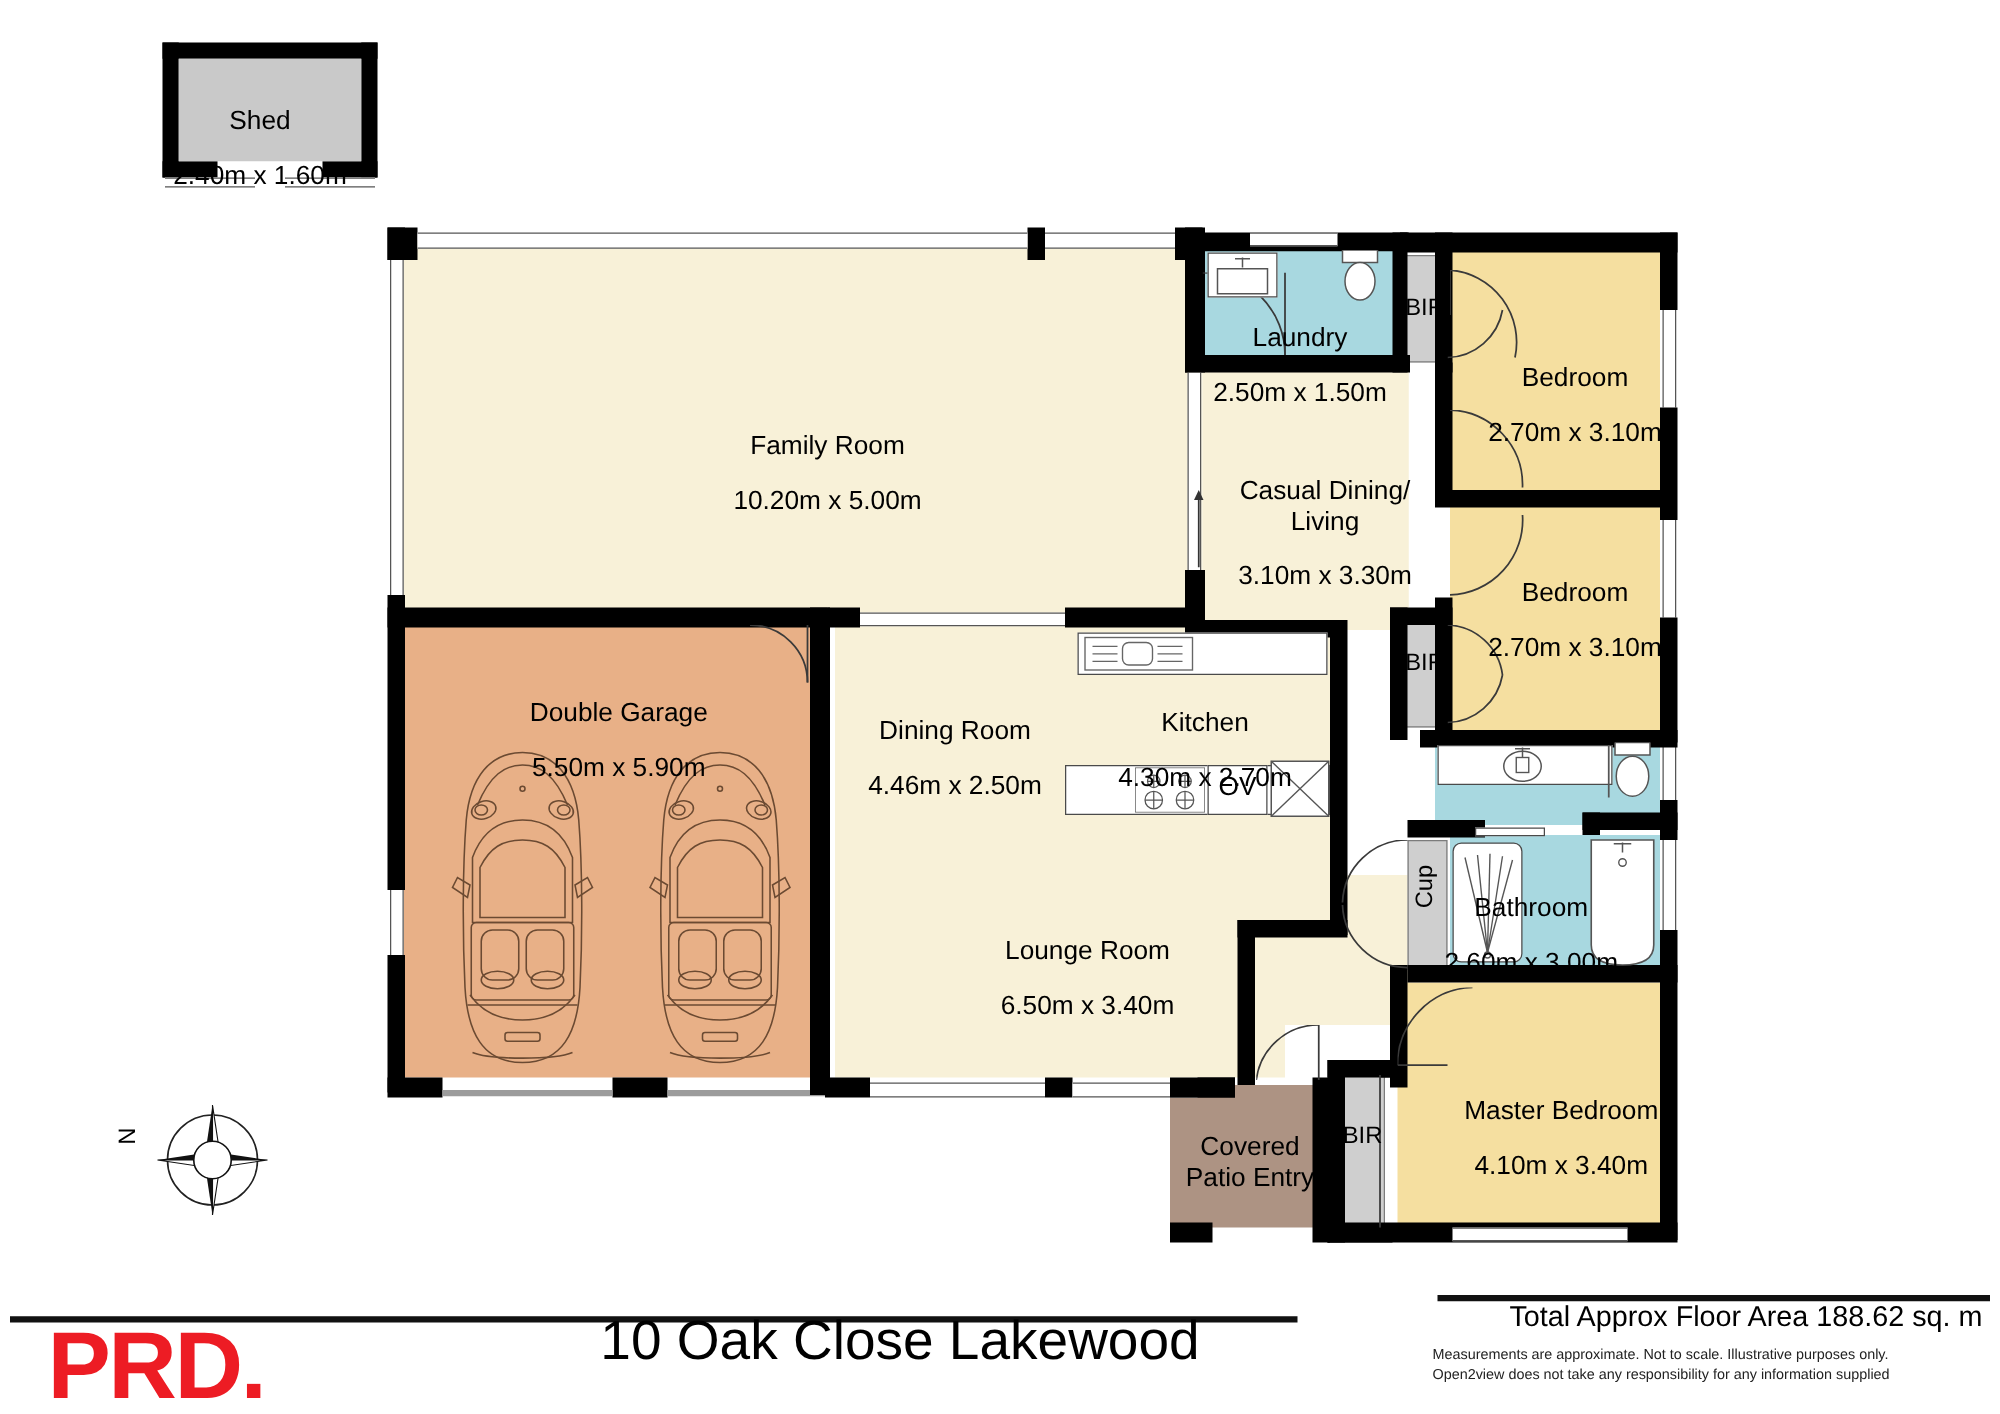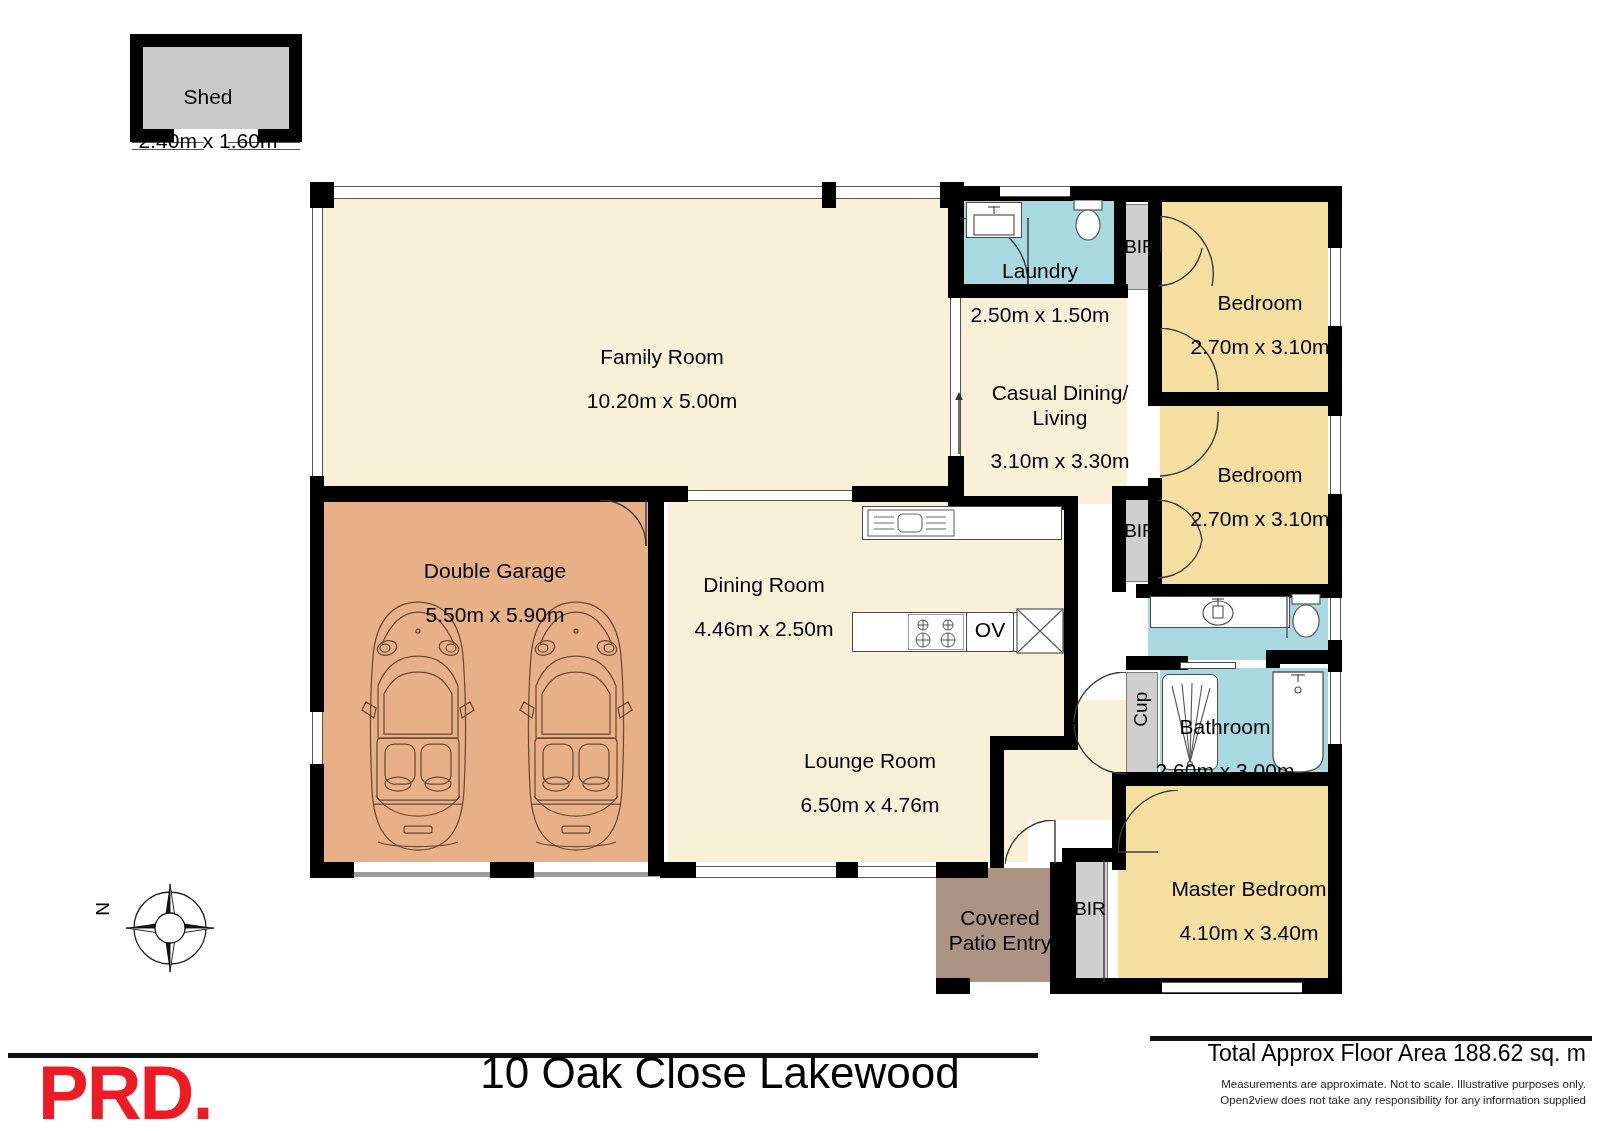--- a/index.html
+++ b/index.html
@@ -36,21 +36,21 @@
   #footer { position: absolute; left: 0; top: 1018px; width: 1600px; height: 113px; }
   .rule { position: absolute; height: 5px; background: #111; }
   #prd-logo { position: absolute; left: 38px; top: 31px; font-size: 76px;
               font-weight: bold; color: #ED1C24; letter-spacing: -2px;
               font-family: "Liberation Sans", sans-serif; }
   #addr-title { position: absolute; left: 420px; top: 30px; width: 600px;
                 text-align: center; font-size: 44px; color: #000; }
   #area-title { position: absolute; right: 14px; top: 22px; font-size: 23px; color: #000;
                 text-align: right; width: 440px; }
   .disclaim { position: absolute; right: 14px; font-size: 11.5px; color: #222;
-              text-align: right; width: 440px; }
+              text-align: left; width: 440px; }
 
   
   #compass { position: absolute; left: 120px; top: 878px; width: 100px; height: 100px; }
   #compass-n { position: absolute; left: 96px; top: 898px; font-size: 19px;
                transform: rotate(-90deg); }
 </style>
 </head>
 <body>
 
 <div id="page">
@@ -381,24 +381,28 @@
   <div class="lbl" style="left:355px;top:540px;width:280px;">
     <div class="lbl-name">Double Garage</div>
     <div class="lbl-dim">5.50m x 5.90m</div>
   </div>
 
   <div class="lbl" style="left:620px;top:554px;width:288px;">
     <div class="lbl-name">Dining Room</div>
     <div class="lbl-dim">4.46m x 2.50m</div>
   </div>
 
+  <div class="lbl" style="left:830px;top:548px;width:268px;">
+    <div class="lbl-name">Kitchen</div>
+    <div class="lbl-dim">4.30m x 2.70m</div>
+  </div>
 
   <div class="lbl" style="left:730px;top:730px;width:280px;">
     <div class="lbl-name">Lounge Room</div>
-    <div class="lbl-dim">6.50m x 4.76m</div>
+    <div class="lbl-dim">6.50m x 3.40m</div>
   </div>
 
   <div class="lbl" style="left:940px;top:240px;width:200px;">
     <div class="lbl-name">Laundry</div>
     <div class="lbl-dim">2.50m x 1.50m</div>
   </div>
 
   <div class="lbl" style="left:960px;top:362px;width:200px;">
     <div class="lbl-name">Casual Dining/
 Living</div>

